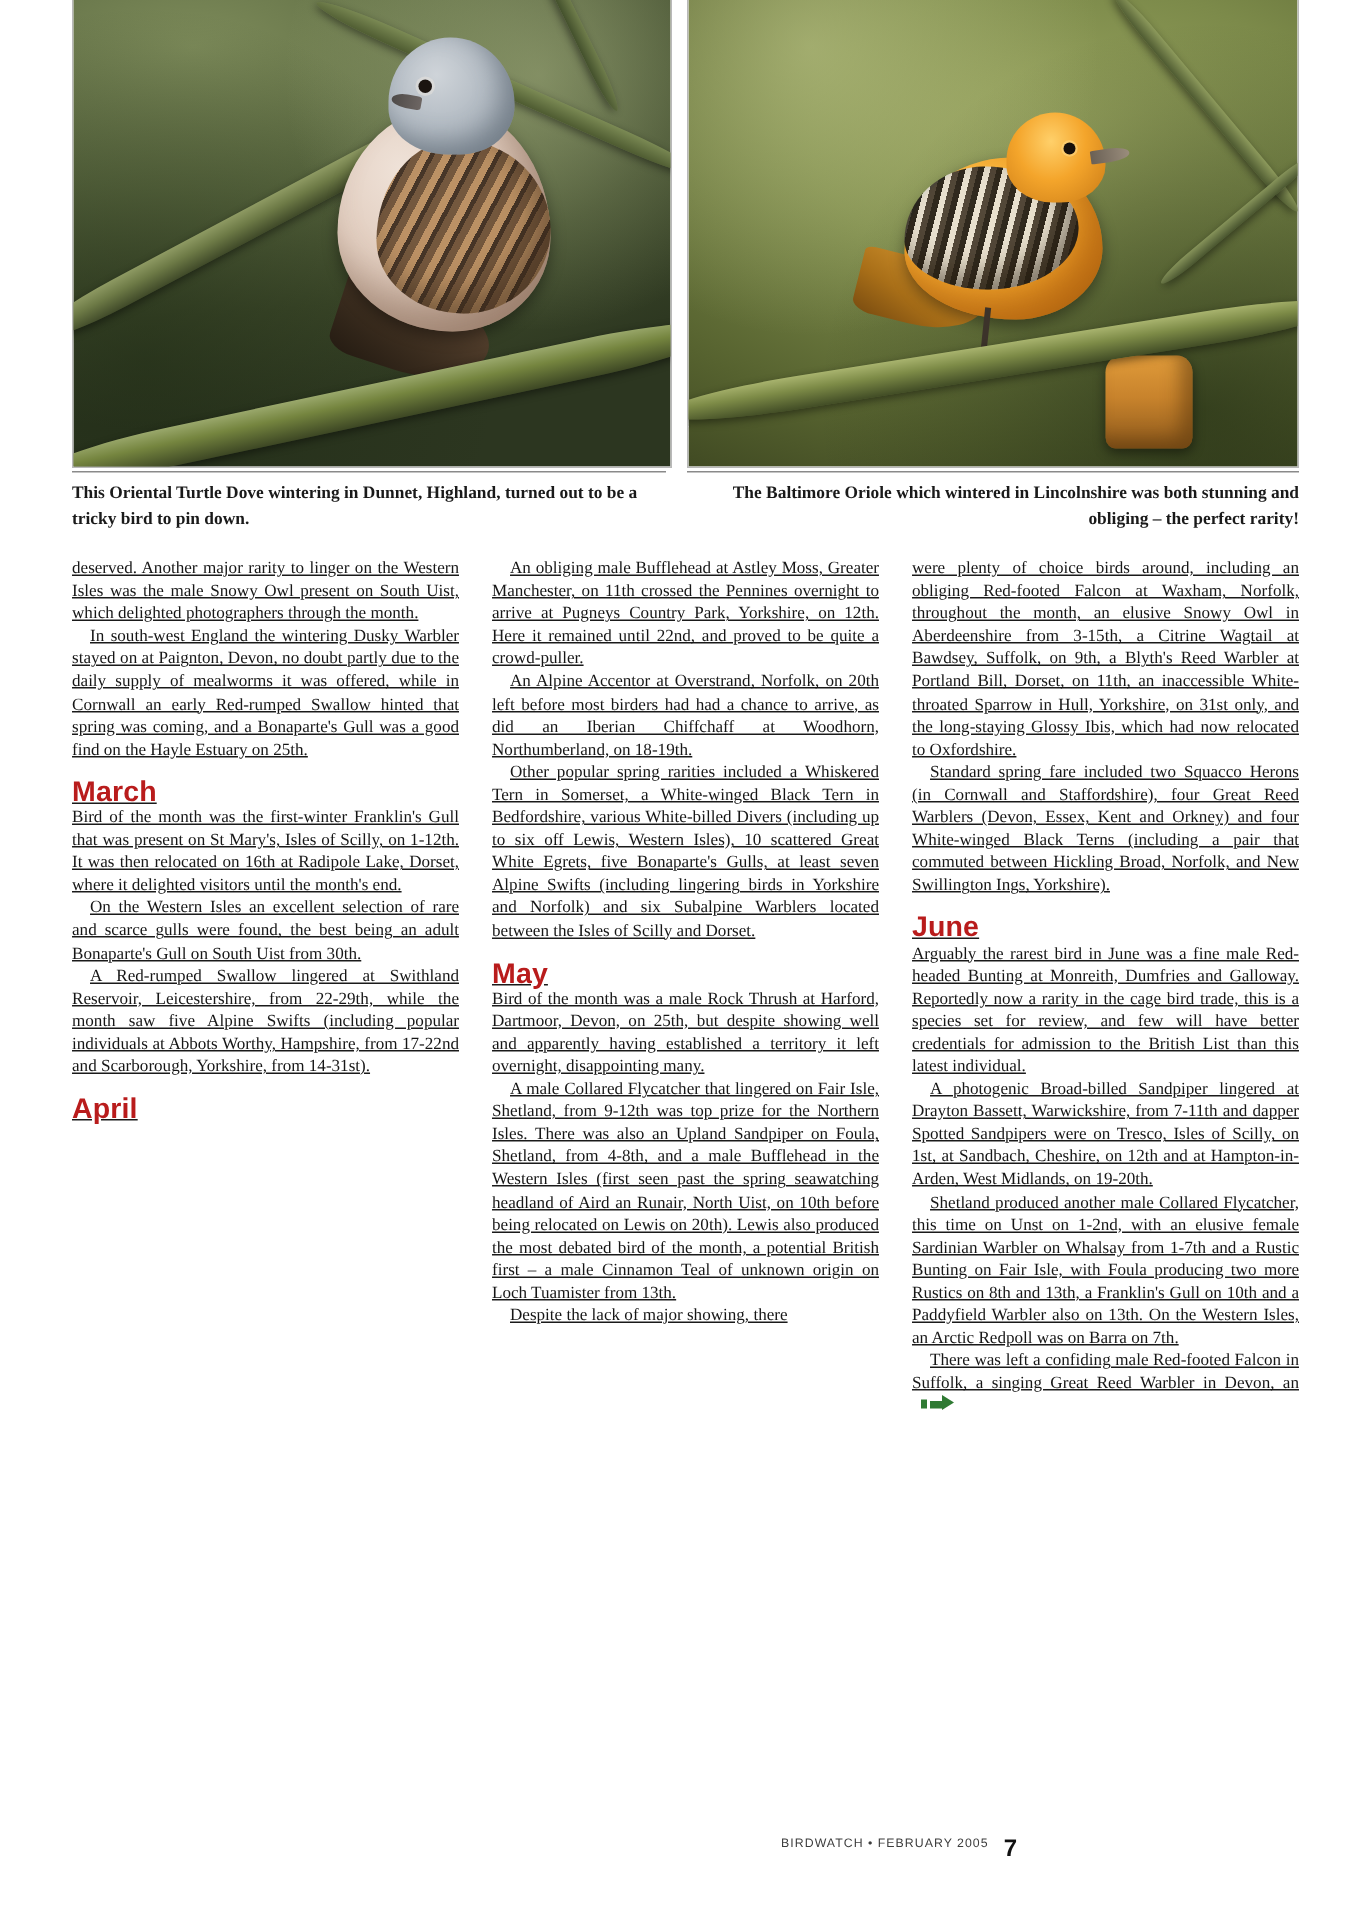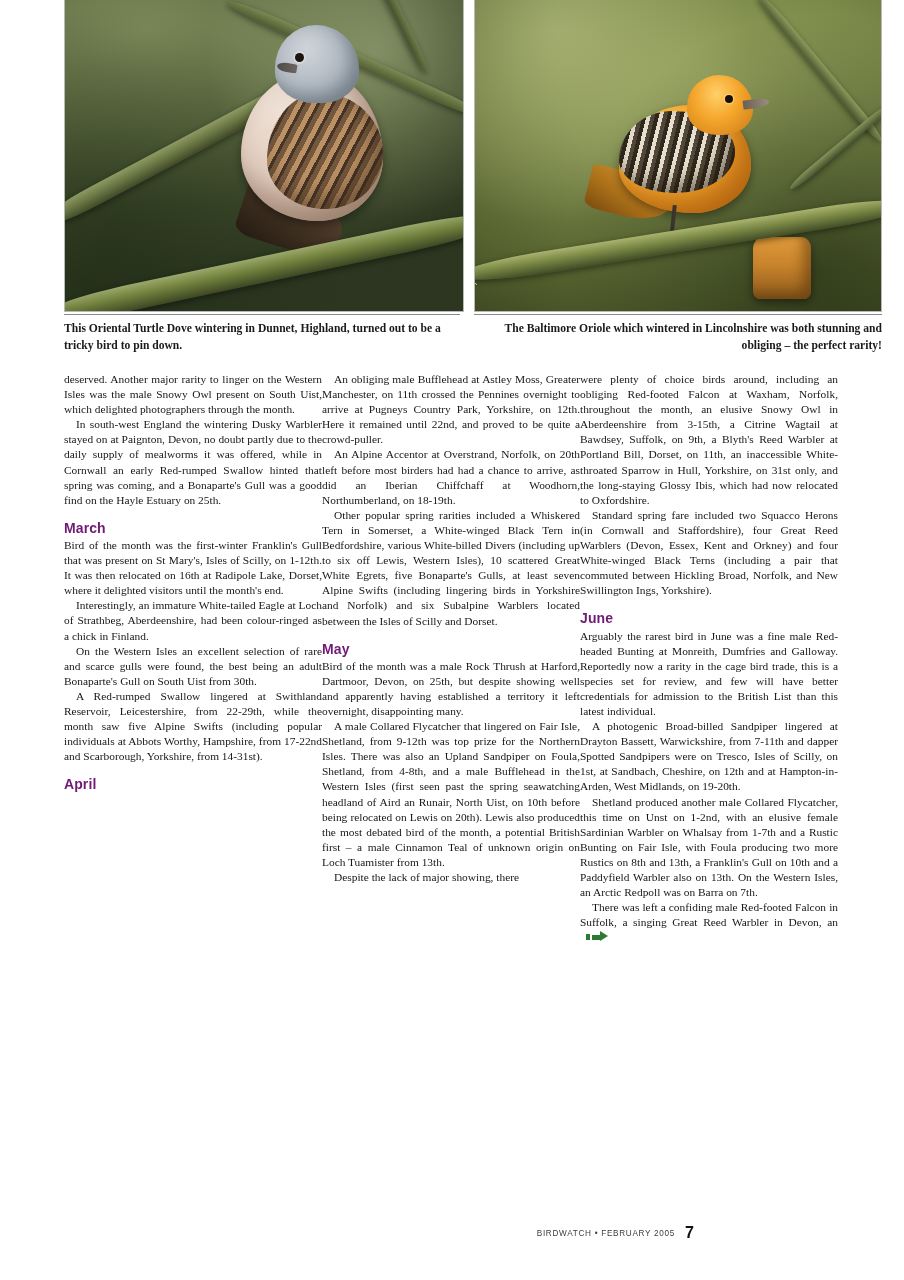--- a/index.html
+++ b/index.html
@@ -11,21 +11,21 @@
     width: 904px;
     height: 1280px;
     font-family: "Liberation Serif", serif;
     color: #1a1a1a;
     position: relative;
     overflow: hidden;
   }
 
   .page {
     position: absolute;
-    left: 16px; top: 0;
+    left: 0; top: 0;
     width: 716px;
     height: 1280px;
     background: #ffffff;
   }
 
   
   .photo-strip {
     position: absolute;
     left: 48px;
     top: -8px;
@@ -228,38 +228,40 @@
     margin-bottom: 5px;
   }
 
   
   .columns {
     position:absolute;
     left:48px; top:372px;
     width:818px;
     height: 820px;
     display:flex;
+    gap: 22px;
+    text-decoration: underline;
   }
   .col {
     width: 258px;
     font-size: 11.4px;
     line-height: 15.1px;
     text-align: justify;
     color: #161616;
   }
   .col p {
     margin: 0;
     text-indent: 12px;
   }
   .col p.noindent { text-indent: 0; }
   .col h3 {
     font-family: "Liberation Sans", sans-serif;
-    font-size: 14px;
+    font-size: 19px;
     font-weight: bold;
-    color: #701a75;
+    color: #b91c1c;
     margin: 13px 0 2px 0;
     letter-spacing: .1px;
   }
 
   .arrow-end {
     display: inline-block;
     vertical-align: -1px;
     margin-left: 6px;
     width: 22px; height: 11px;
     position: relative;
@@ -276,21 +278,21 @@
     border-bottom: 5.5px solid transparent;
     border-left: 8px solid #2f7a33;
   }
 
   
   .footer {
     position:absolute;
     right: 38px;
     bottom: 38px;
     display:flex;
-    align-items: center;
+    align-items: flex-start;
     gap: 10px;
   }
   .footer .imprint {
     font-family: "Liberation Sans", sans-serif;
     font-size: 8.2px;
     letter-spacing: .7px;
     color: #3d3d3d;
   }
   .footer .pageno {
     font-family: "Liberation Sans", sans-serif;
@@ -357,21 +359,20 @@
       <span>The Baltimore Oriole which wintered in Lincolnshire was both stunning and obliging – the perfect rarity!</span>
     </div>
   </div>
 
   <div class="columns">
     <div class="col">
         <p class="noindent"><span>deserved. Another major rarity to linger on the Western Isles was the male Snowy Owl present on South Uist, which delighted photographers through the month.</span></p>
         <p><span>In south-west England the wintering Dusky Warbler stayed on at Paignton, Devon, no doubt partly due to the daily supply of mealworms it was offered, while in Cornwall an early Red-rumped Swallow hinted that spring was coming, and a Bonaparte's Gull was a good find on the Hayle Estuary on 25th.</span></p>
         <h3>March</h3>
         <p class="noindent"><span>Bird of the month was the first-winter Franklin's Gull that was present on St Mary's, Isles of Scilly, on 1-12th. It was then relocated on 16th at Radipole Lake, Dorset, where it delighted visitors until the month's end.</span></p>
-        <p><span>Interestingly, an immature White-tailed Eagle at Loch of Strathbeg, Aberdeenshire, had been colour-ringed as a chick in Finland.</span></p>
         <p><span>On the Western Isles an excellent selection of rare and scarce gulls were found, the best being an adult Bonaparte's Gull on South Uist from 30th.</span></p>
         <p><span>A Red-rumped Swallow lingered at Swithland Reservoir, Leicestershire, from 22-29th, while the month saw five Alpine Swifts (including popular individuals at Abbots Worthy, Hampshire, from 17-22nd and Scarborough, Yorkshire, from 14-31st).</span></p>
         <h3>April</h3>
       </div>
     <div class="col">
         <p><span>An obliging male Bufflehead at Astley Moss, Greater Manchester, on 11th crossed the Pennines overnight to arrive at Pugneys Country Park, Yorkshire, on 12th. Here it remained until 22nd, and proved to be quite a crowd-puller.</span></p>
         <p><span>An Alpine Accentor at Overstrand, Norfolk, on 20th left before most birders had had a chance to arrive, as did an Iberian Chiffchaff at Woodhorn, Northumberland, on 18-19th.</span></p>
         <p><span>Other popular spring rarities included a Whiskered Tern in Somerset, a White-winged Black Tern in Bedfordshire, various White-billed Divers (including up to six off Lewis, Western Isles), 10 scattered Great White Egrets, five Bonaparte's Gulls, at least seven Alpine Swifts (including lingering birds in Yorkshire and Norfolk) and six Subalpine Warblers located between the Isles of Scilly and Dorset.</span></p>
         <h3>May</h3>
         <p class="noindent"><span>Bird of the month was a male Rock Thrush at Harford, Dartmoor, Devon, on 25th, but despite showing well and apparently having established a territory it left overnight, disappointing many.</span></p>

